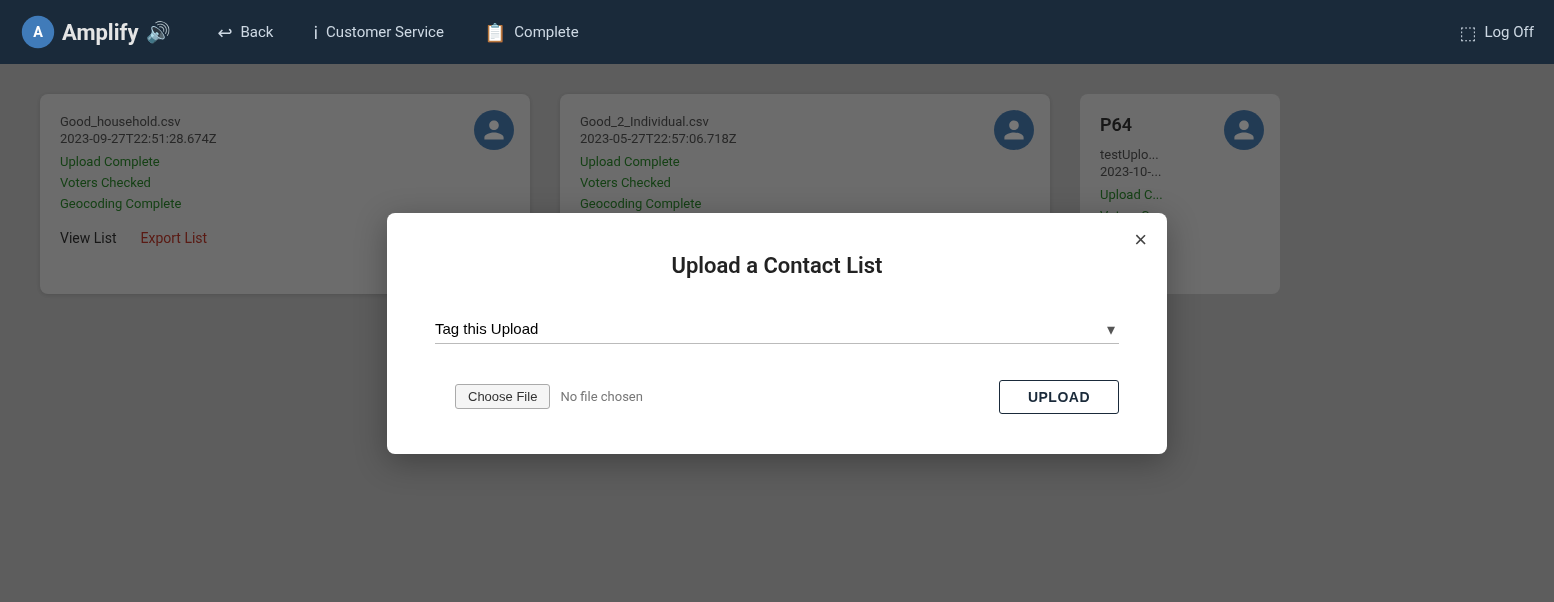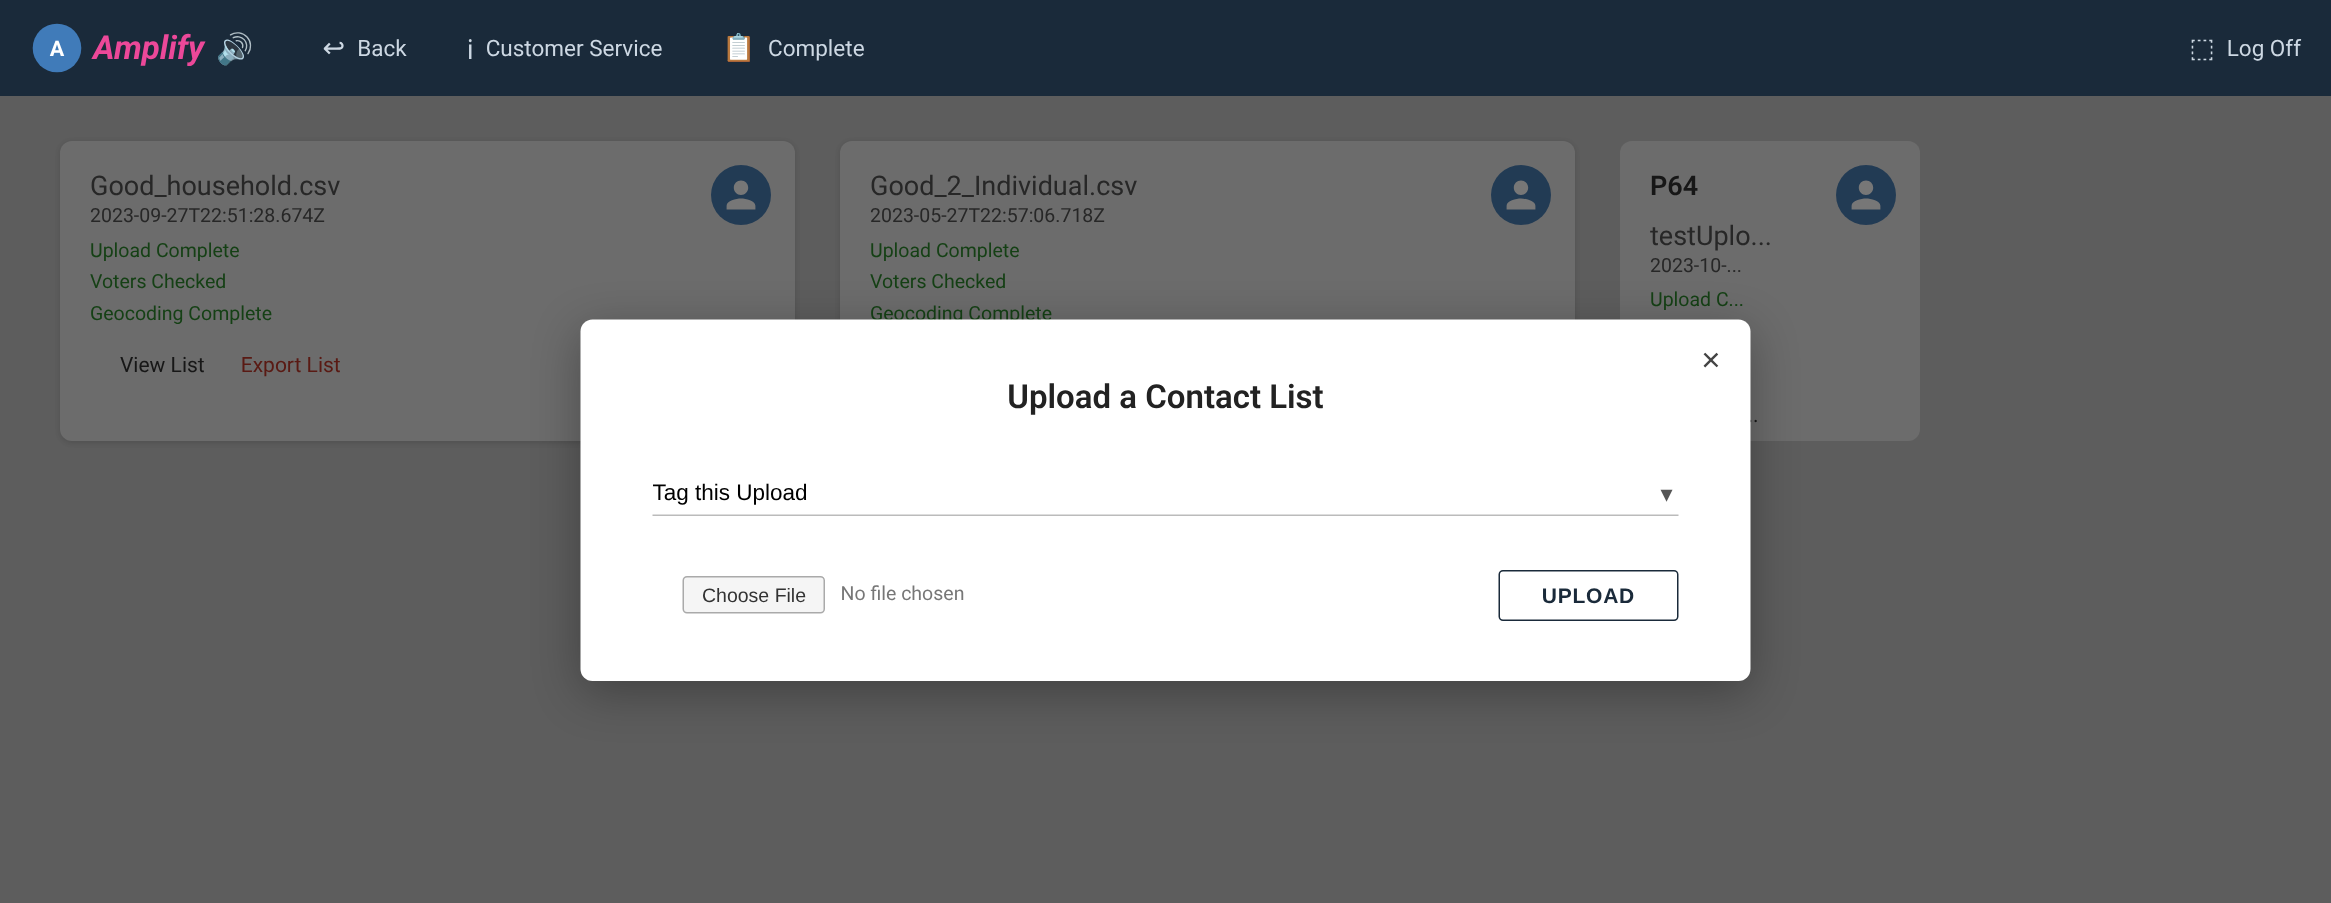--- a/index.html
+++ b/index.html
@@ -22,24 +22,23 @@
       position: relative;
       z-index: 10;
     }
     .nav-logo {
       display: flex;
       align-items: center;
       gap: 6px;
       margin-right: 30px;
     }
     .nav-logo-text {
-      color: #ec4899;
+      color: #e5e5e5;
       font-size: 22px;
       font-weight: 700;
-      font-style: italic;
     }
     .nav-logo-icon {
       width: 36px;
       height: 36px;
     }
     .nav-items {
       display: flex;
       align-items: center;
       gap: 8px;
       flex: 1;
@@ -94,21 +93,21 @@
       position: relative;
       box-shadow: 0 1px 4px rgba(0,0,0,0.15);
     }
     .card-title {
       font-size: 18px;
       font-weight: 600;
       color: #333;
       margin-bottom: 12px;
     }
     .card-filename {
-      font-size: 18px;
+      font-size: 13px;
       color: #555;
       margin-bottom: 2px;
     }
     .card-date {
       font-size: 13px;
       color: #555;
       margin-bottom: 6px;
     }
     .card-status-green {
       font-size: 13px;
@@ -125,21 +124,20 @@
       background: #4a7fb5;
       display: flex;
       align-items: center;
       justify-content: center;
     }
     .card-avatar svg { width: 24px; height: 24px; fill: white; }
     .card-actions {
       display: flex;
       gap: 24px;
       margin-top: 16px;
-      margin-left: 20px;
     }
     .card-action-view {
       font-size: 14px;
       color: #333;
       cursor: pointer;
       text-decoration: none;
     }
     .card-action-export {
       font-size: 14px;
       color: #c0392b;

